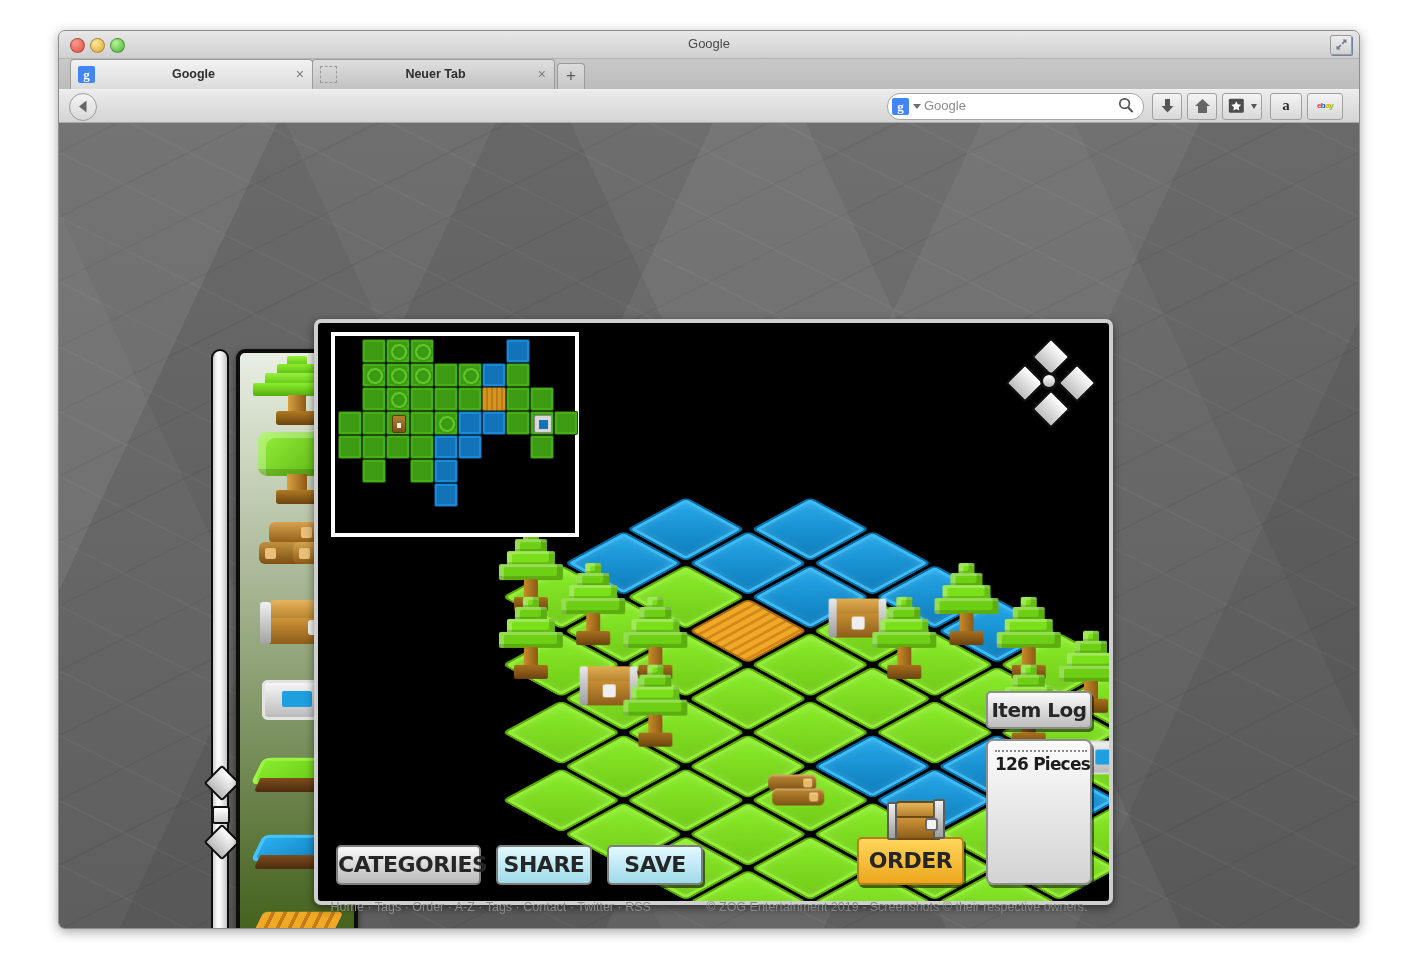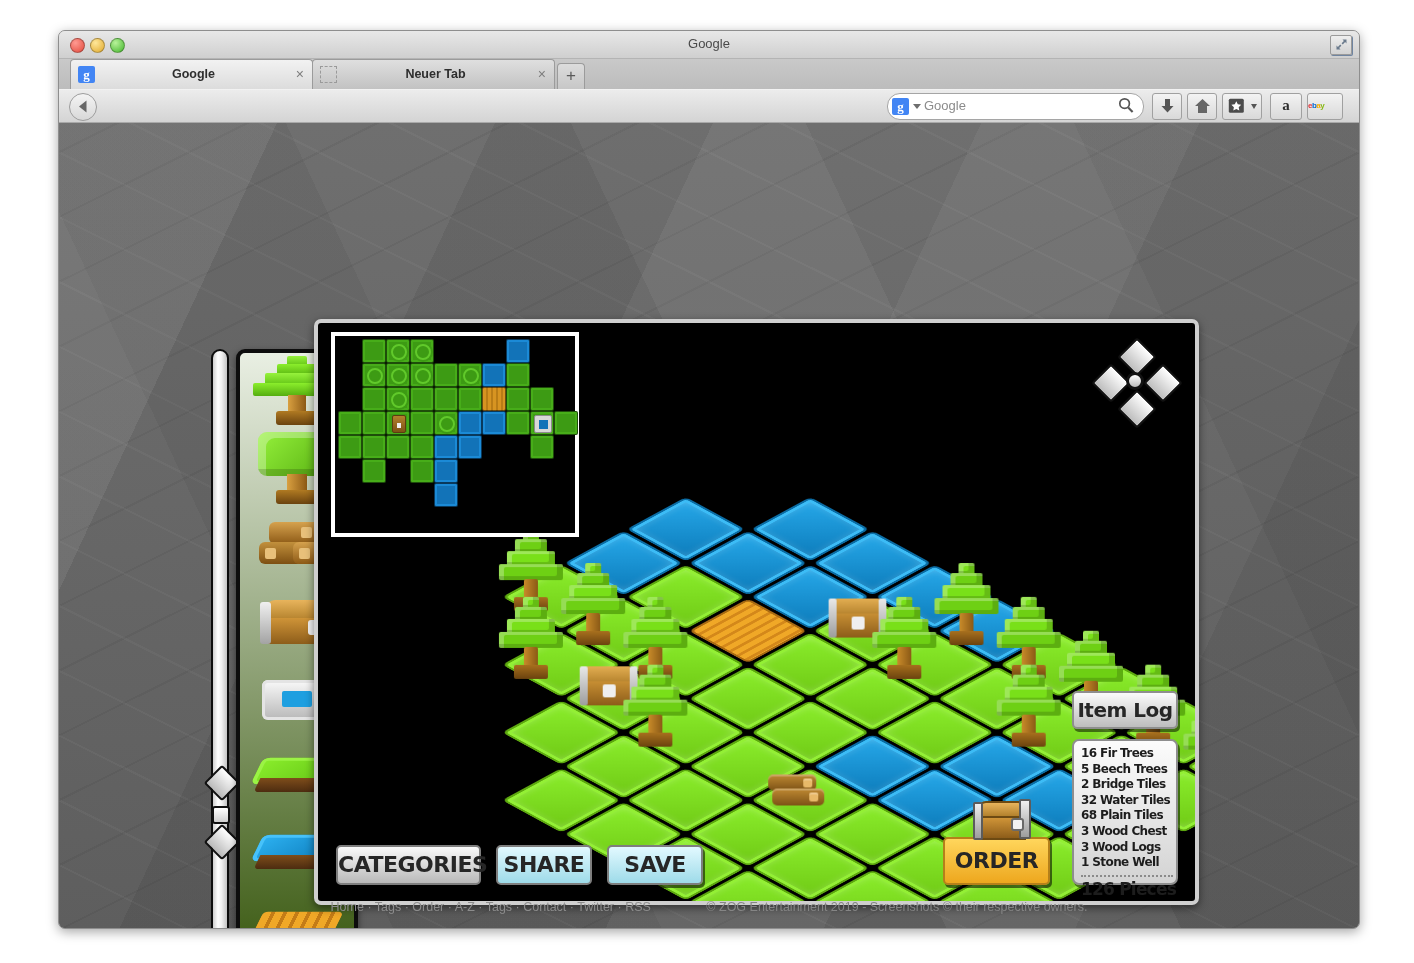--- a/index.html
+++ b/index.html
@@ -108,21 +108,21 @@
     background:linear-gradient(#f3f3f3,#d9d9d9);
     border:1px solid #a0a0a0;border-radius:3px;
   }
   #dl-btn{left:1093px;}
   #home-btn{left:1128px;}
   #bm-btn{left:1163px;width:38px;}
   #amazon-btn{left:1211px;width:30px;}
   #ebay-btn{left:1248px;width:34px;}
   .tb-btn svg{display:block;margin:4px auto;}
   #amazon-btn span{display:block;text-align:center;font-size:15px;font-weight:bold;color:#2e2e2e;line-height:22px;font-family:"Liberation Serif",serif;}
-  #ebay-label{display:block;font-size:8px;font-weight:bold;line-height:23px;letter-spacing:-.5px;}
+  #ebay-label{display:block;text-align:center;font-size:8px;font-weight:bold;line-height:23px;letter-spacing:-.5px;}
   #ebay-label i{font-style:normal;}
   #bm-caret{position:absolute;right:4px;top:10px;width:0;height:0;border-left:3.5px solid transparent;border-right:3.5px solid transparent;border-top:5px solid #555;}
 
   
   #page{
     position:relative;height:808px;overflow:hidden;
     background:#6a6a6a;
   }
   #page-bg{
     position:absolute;inset:0;
@@ -165,21 +165,21 @@
   #app-title-beta{
     font-size:17px;vertical-align:super;letter-spacing:0px;
   }
   #app-subtitle{
     position:absolute;right:16px;top:14px;font-size:25px;
     transform:scaleX(.92);transform-origin:right center;
   }
 
   
   #editor{
-    position:absolute;left:255px;top:196px;width:885px;height:586px;
+    position:absolute;left:255px;top:196px;width:799px;height:586px;
     background:#000;
     border:4px solid #cfcfcf;border-radius:7px;box-sizing:border-box;
     overflow:hidden;
     box-shadow:0 3px 8px rgba(0,0,0,.5);
   }
   #map-canvas{position:absolute;inset:0;overflow:hidden;}
 
   
   .iso{
     position:absolute;left:430px;top:140px;
@@ -943,30 +943,20 @@
         <div class="arrow right"></div>
         <div class="arrow down"></div>
         <div class="arrow left"></div>
         <div class="center"></div>
       </div>
 
       <div id="item-log-btn">
         <span>Item Log</span>
       </div>
       <div id="item-log-panel">
-        <div id="item-log-entries">
-            <div class="log-line">16 Fir Trees</div>
-            <div class="log-line">5 Beech Trees</div>
-            <div class="log-line">2 Bridge Tiles</div>
-            <div class="log-line">32 Water Tiles</div>
-            <div class="log-line">68 Plain Tiles</div>
-            <div class="log-line">3 Wood Chest</div>
-            <div class="log-line">3 Wood Logs</div>
-            <div class="log-line">1 Stone Well</div>
-          </div>
         <div id="log-divider"></div>
         <div id="log-total">126 Pieces</div>
       </div>
 
       <div class="game-btn" id="btn-categories">
         <span>CATEGORIES</span>
       </div>
       <div class="game-btn" id="btn-share">
         <span>SHARE</span>
       </div>

